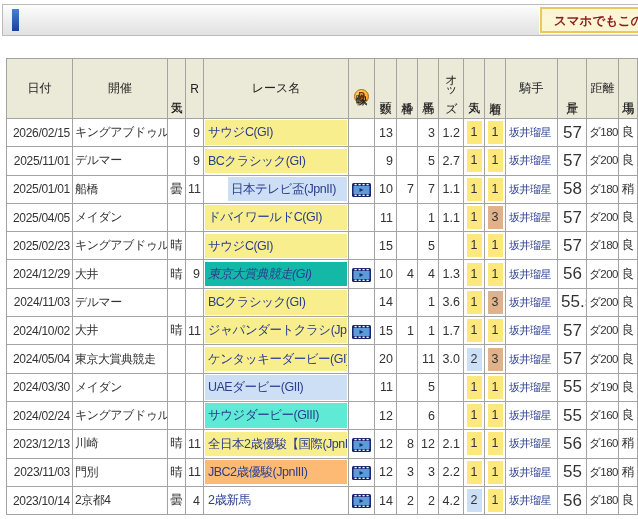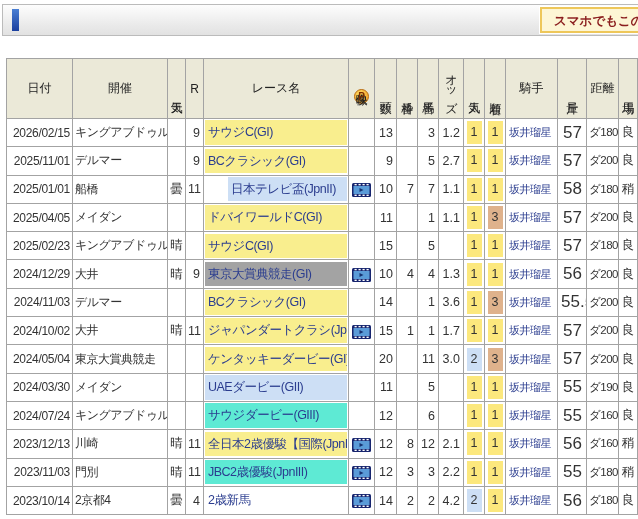--- a/index.html
+++ b/index.html
@@ -264,21 +264,21 @@
         <td class="c-dist">ダ1800</td>
         <td class="c-going">良</td>
         <td class="c-box" style="background: rgb(255, 255, 255);"></td>
       </tr>
       <tr>
         <td class="c-date">2024/12/29</td>
         <td class="c-venue">大井</td>
         <td class="c-weather">晴</td>
         <td class="c-r">9</td>
         <td class="c-race">
-          <div class="race-pill navy" style="background: #a3a3a3;">東京大賞典競走(GI)</div>
+          <div class="race-pill navy" style="background: #14b8a6; font-style: italic;">東京大賞典競走(GI)</div>
         </td>
         <td class="c-video"><svg class="vicon" width="19" height="14" viewBox="0 0 19 14">
             <rect x="0" y="0" width="19" height="14" rx="1.5" fill="#16246e"></rect>
             <rect x="1.5" y="3" width="16" height="8" fill="#5a9bd8"></rect>
             <rect x="2.5" y="0.9" width="2.2" height="1.4" fill="#fff"></rect>
             <rect x="6.5" y="0.9" width="2.2" height="1.4" fill="#fff"></rect>
             <rect x="10.5" y="0.9" width="2.2" height="1.4" fill="#fff"></rect>
             <rect x="14.5" y="0.9" width="2.2" height="1.4" fill="#fff"></rect>
             <rect x="2.5" y="11.6" width="2.2" height="1.4" fill="#fff"></rect>
             <rect x="6.5" y="11.6" width="2.2" height="1.4" fill="#fff"></rect>
@@ -408,21 +408,21 @@
         <td class="c-box">
           <div class="numbox" style="background: rgb(252, 232, 125);">1</div>
         </td>
         <td class="c-jockey navy">坂井瑠星</td>
         <td class="c-weight">55</td>
         <td class="c-dist">ダ1900</td>
         <td class="c-going">良</td>
         <td class="c-box" style="background: rgb(255, 255, 255);"></td>
       </tr>
       <tr>
-        <td class="c-date">2024/07/24</td>
+        <td class="c-date">2024/02/24</td>
         <td class="c-venue">キングアブドゥル</td>
         <td class="c-weather"></td>
         <td class="c-r"></td>
         <td class="c-race">
           <div class="race-pill navy" style="background: #5eead4;">サウジダービー(GIII)</div>
         </td>
         <td class="c-video"></td>
         <td class="c-num">12</td>
         <td class="c-num"></td>
         <td class="c-num">6</td>
@@ -475,21 +475,21 @@
         <td class="c-dist">ダ1600</td>
         <td class="c-going">稍</td>
         <td class="c-box" style="background: rgb(239, 159, 99);"></td>
       </tr>
       <tr>
         <td class="c-date">2023/11/03</td>
         <td class="c-venue">門別</td>
         <td class="c-weather">晴</td>
         <td class="c-r">11</td>
         <td class="c-race">
-          <div class="race-pill navy" style="background: #5eead4;">JBC2歳優駿(JpnIII)</div>
+          <div class="race-pill navy" style="background: #fdba74;">JBC2歳優駿(JpnIII)</div>
         </td>
         <td class="c-video"><svg class="vicon" width="19" height="14" viewBox="0 0 19 14">
             <rect x="0" y="0" width="19" height="14" rx="1.5" fill="#16246e"></rect>
             <rect x="1.5" y="3" width="16" height="8" fill="#5a9bd8"></rect>
             <rect x="2.5" y="0.9" width="2.2" height="1.4" fill="#fff"></rect>
             <rect x="6.5" y="0.9" width="2.2" height="1.4" fill="#fff"></rect>
             <rect x="10.5" y="0.9" width="2.2" height="1.4" fill="#fff"></rect>
             <rect x="14.5" y="0.9" width="2.2" height="1.4" fill="#fff"></rect>
             <rect x="2.5" y="11.6" width="2.2" height="1.4" fill="#fff"></rect>
             <rect x="6.5" y="11.6" width="2.2" height="1.4" fill="#fff"></rect>

